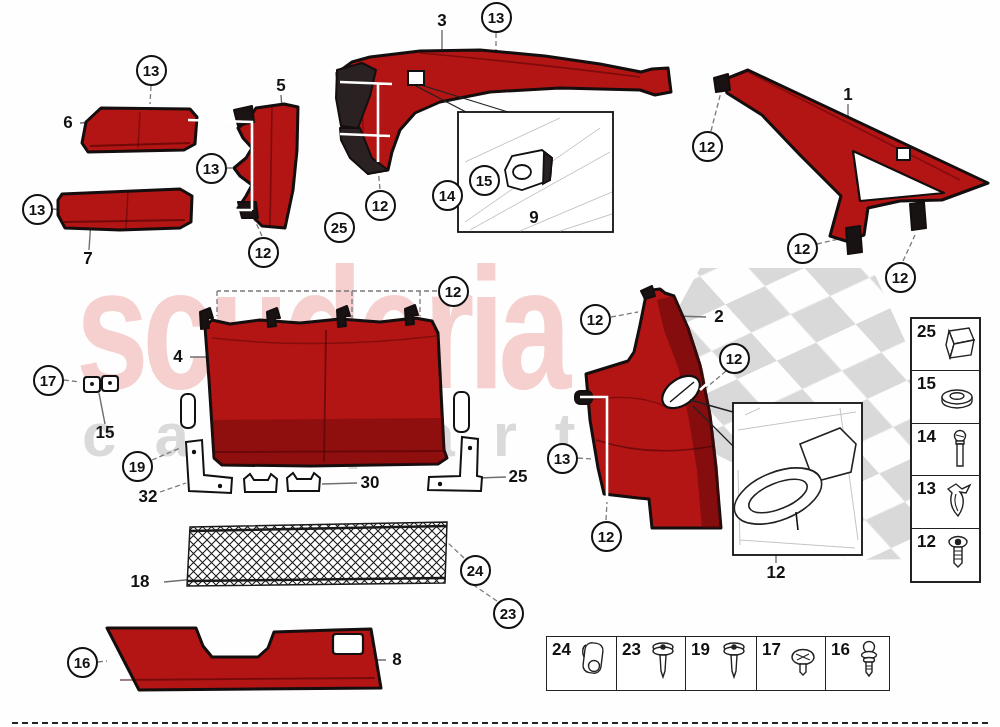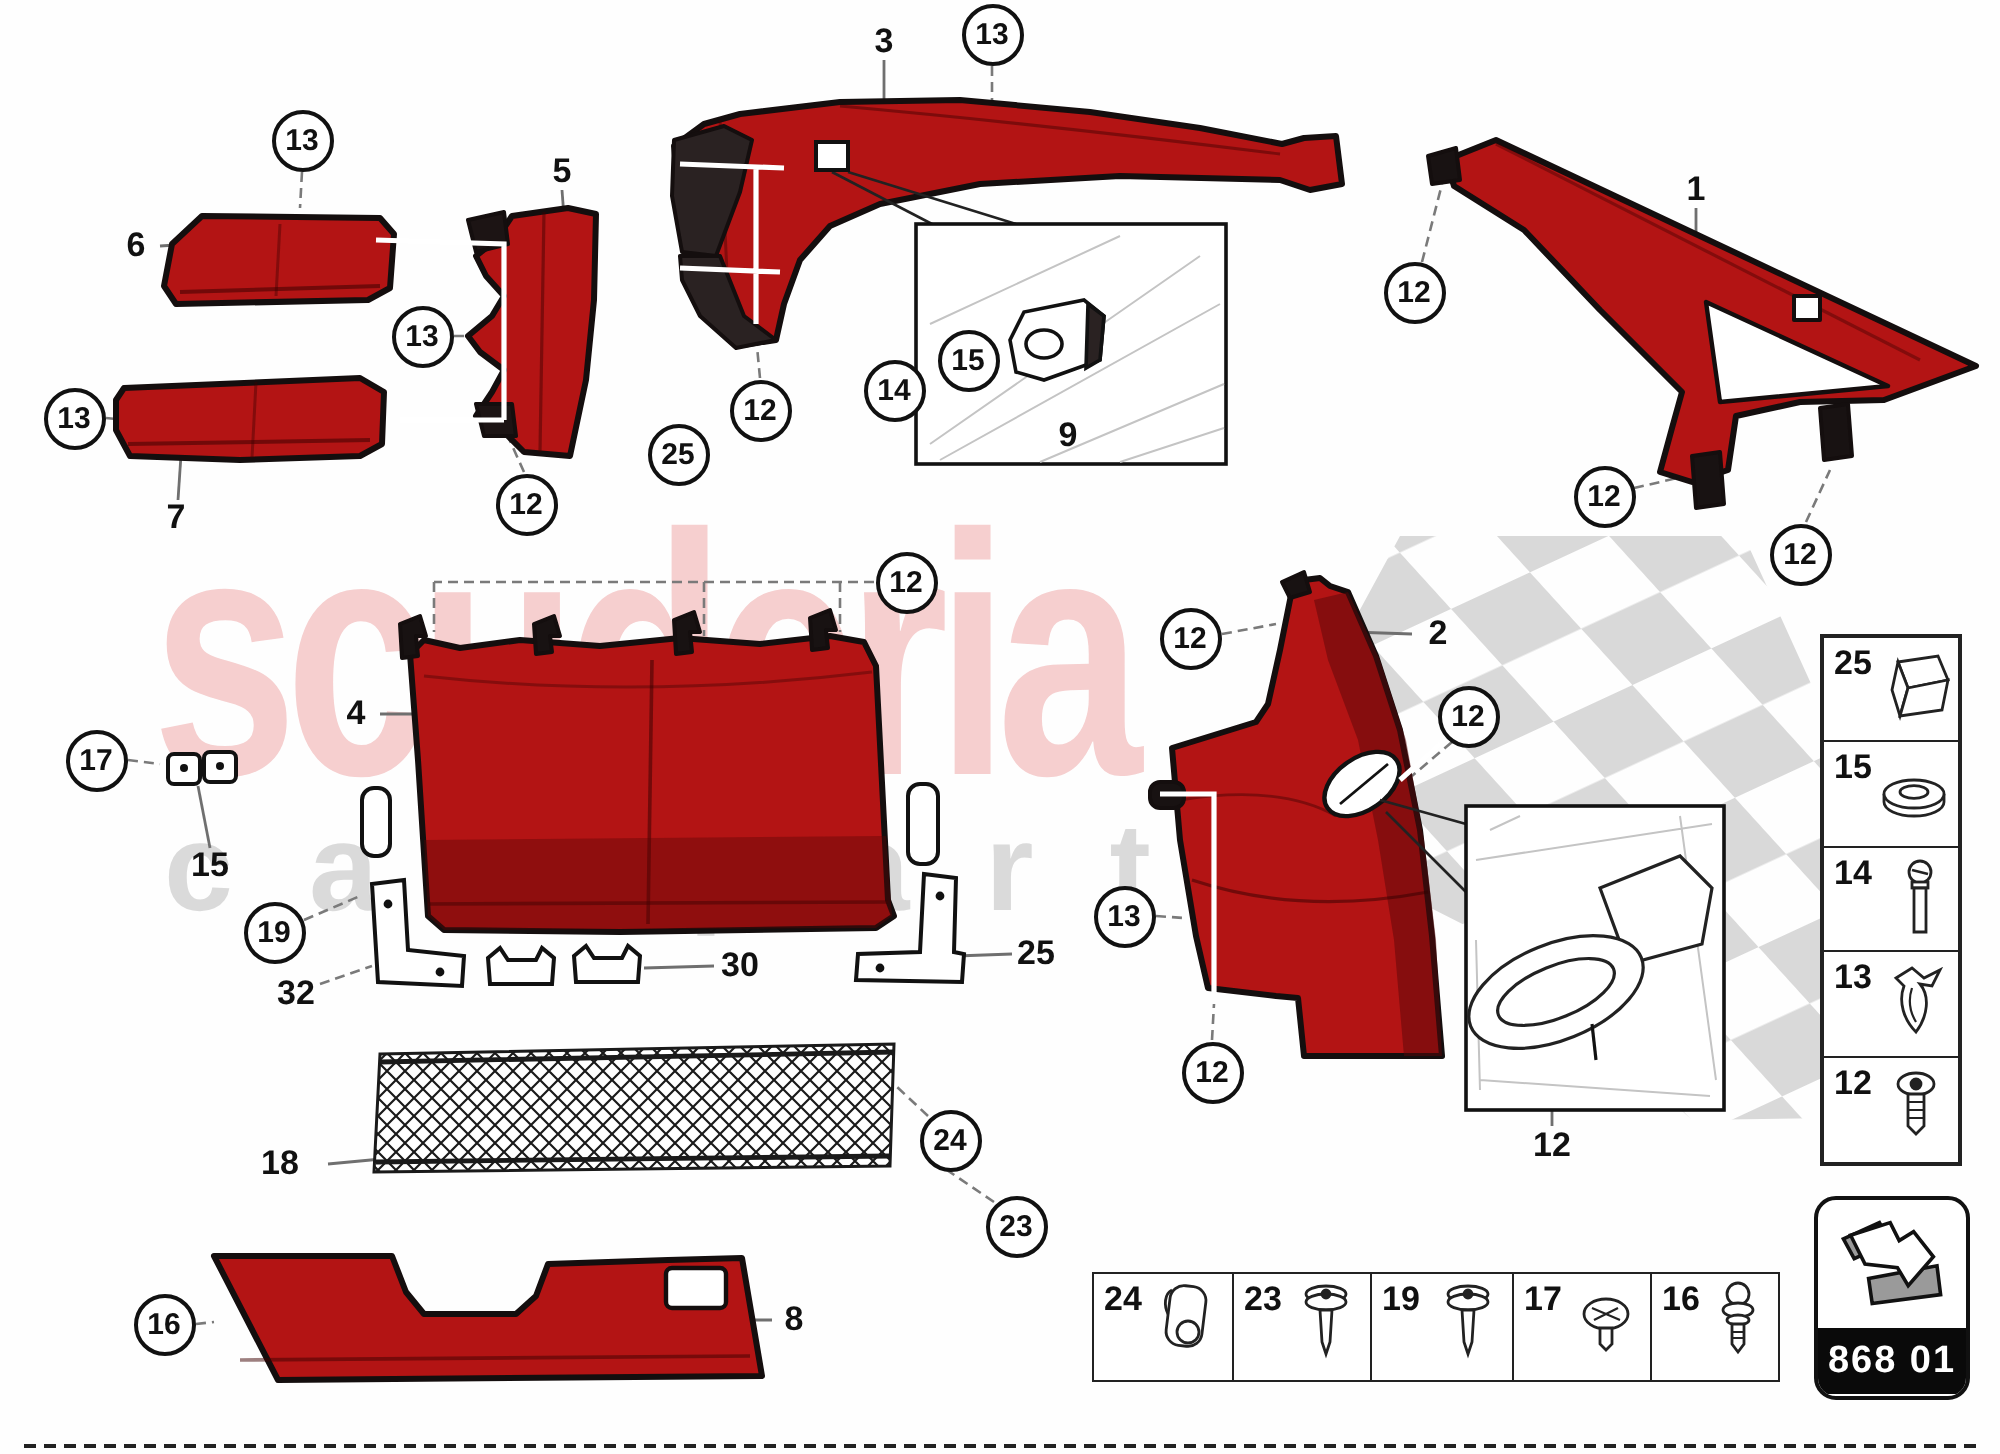--- a/index.html
+++ b/index.html
@@ -400,25 +400,15 @@
           <circle cx="19" cy="8" r="5.5"></circle>
             <ellipse cx="19" cy="16" rx="7.5" ry="3.5"></ellipse>
           <ellipse cx="19" cy="21" rx="5.5" ry="2.5"></ellipse>
           <path d="M16 23 L16 33 L19 37 L22 33 L22 23 Z"></path>
           <path d="M16 27 L22 27 M16 30 L22 30" stroke-width="1.1"></path>
         </svg>
       </span>
     </div>
   </div>
 
-  <div id="badge">
-    <div class="badge-icon">
-      <svg width="64" height="54" viewBox="0 0 70 60">
-        <polygon points="8,16 28,7 34,18 14,27" fill="#9a9a9a" stroke="#111" stroke-width="2"></polygon>
-        <polygon points="22,38 60,31 62,47 24,52" fill="#9a9a9a" stroke="#111" stroke-width="2"></polygon>
-        <polygon points="12,14 34,7 39,17 47,12 58,26 44,42 38,32 20,30" fill="#fff" stroke="#111" stroke-width="2"></polygon>
-      </svg>
-    </div>
-    <div class="badge-code">868 01</div>
-  </div>
 
   <div id="page-sep"></div>
 </div>
 
 </body></html>

